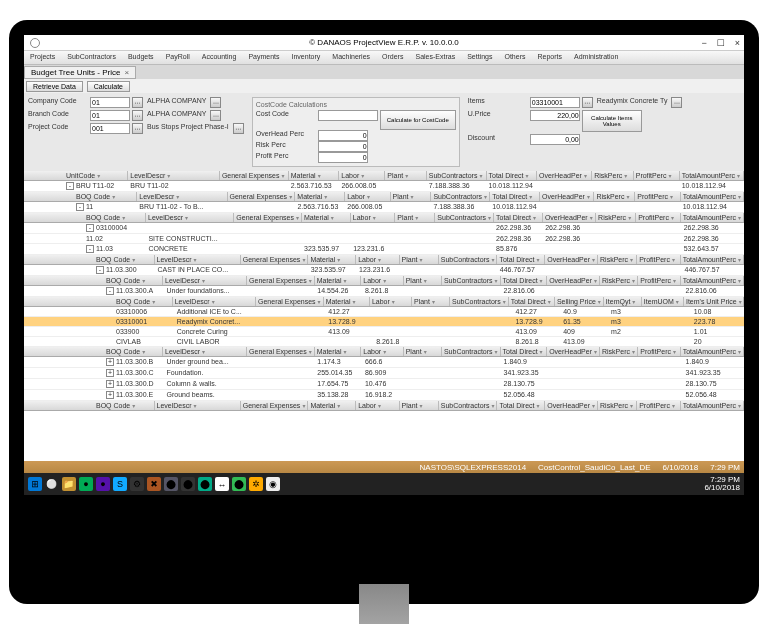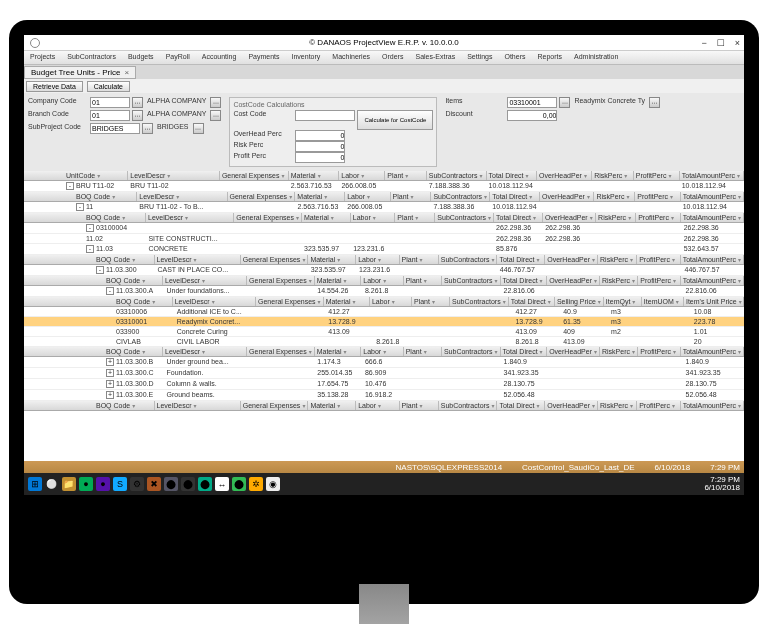--- a/index.html
+++ b/index.html
@@ -32,21 +32,21 @@
 .numinput{width:50px;height:11px;border:1px solid #999;text-align:right;font-size:7px;background:#fff}
 .grid{overflow:auto;height:320px;background:#fff}
 .hdr{display:flex;background:linear-gradient(#f0f0f0,#d8d8d8);border-bottom:1px solid #aaa;position:sticky}
 .hdr .cell{border-right:1px solid #bbb;padding:1px 2px;font-size:7px;color:#333;display:flex;align-items:center;white-space:nowrap}
 .filtericon{color:#888;font-size:6px;margin-left:2px}
 .row{display:flex;border-bottom:1px solid #eee}
 .row .cell{padding:1px 2px;font-size:7px;color:#333;white-space:nowrap;overflow:hidden}
 .row.highlighted{background:#ffd280}
 .expander{display:inline-block;width:8px;height:8px;border:1px solid #888;text-align:center;line-height:6px;margin-right:2px;font-size:7px;background:#fff}
 .statusbar{position:absolute;bottom:22px;left:0;right:0;height:12px;background:linear-gradient(#cc9955,#b88844);display:flex;align-items:center;padding:0 4px;font-size:6px;color:#fff}
-.statusbar .right{margin-left:auto;display:flex;gap:20px}
+.statusbar .right{margin-left:auto;display:flex;gap:12px}
 .taskbar{position:absolute;bottom:0;left:0;right:0;height:22px;background:#222;display:flex;align-items:center;padding:0 4px;gap:3px}
 .taskbar .icon{width:14px;height:14px;border-radius:2px;display:flex;align-items:center;justify-content:center;font-size:9px}
 .clock{margin-left:auto;color:#fff;font-size:6px;text-align:right;line-height:1}
 .c-code{width:70px}.c-desc{width:100px}.c-gen{width:75px}.c-mat{width:55px}.c-lab{width:50px}.c-plant{width:45px}.c-sub{width:65px}.c-tot{width:55px}.c-ohp{width:60px}.c-risk{width:45px}.c-prof{width:50px}.c-amt{width:70px}
 .c-sell{width:55px}.c-qty{width:45px}.c-uom{width:50px}.c-uprice{width:60px}
 </style>
 </head>
 <body>
 
 <div class="monitor">
@@ -101,24 +101,24 @@
             <span class="fieldbtn">⋯</span>
           </div>
     <div class="filterrow">
             <label>Branch Code</label>
             <input class="smallinput" value="01" style="">
             <span class="fieldbtn">⋯</span>
             <span class="displabel">ALPHA COMPANY</span>
             <span class="fieldbtn">⋯</span>
           </div>
     <div class="filterrow">
-            <label>SubProject Code</label>
-            <input class="smallinput" style="width: 50px;" value="BRIDGES">
-            <span class="fieldbtn">⋯</span>
-            <span class="displabel">BRIDGES</span>
+            <label>Project Code</label>
+            <input class="smallinput" value="001" style="">
+            <span class="fieldbtn">⋯</span>
+            <span class="displabel">Bus Stops Project Phase-I</span>
             <span class="fieldbtn">⋯</span>
           </div>
   </div>
 
   <div class="costbox">
     <div class="title">CostCode Calculations</div>
     <div class="filterrow">
             <label>Cost Code</label>
             <input class="smallinput" style="width: 60px;">
             <button class="btn" style="height:20px;font-size:6px;line-height:1">Calculate for CostCode</button>
@@ -137,20 +137,25 @@
           </div>
   </div>
 
   <div class="filtergroup">
     <div class="filterrow">
             <label>Items</label>
             <input class="smallinput" style="width: 50px;" value="03310001">
             <span class="fieldbtn">⋯</span>
             <span class="displabel">Readymix Concrete Ty</span>
             <span class="fieldbtn">⋯</span>
+          </div>
+    <div class="filterrow">
+            <label>U.Price</label>
+            <input class="numinput" value="220,00" style="">
+            <button class="btn" style="height:22px;font-size:6px;line-height:1;width:60px;white-space:normal">Calculate Items Values</button>
           </div>
     <div class="filterrow">
             <label>Discount</label>
             <input class="numinput" value="0,00" style="">
           </div>
   </div>
 </div>
 
 <div class="grid" id="grid">
         <div class="hdr" style="padding-left:40px">

